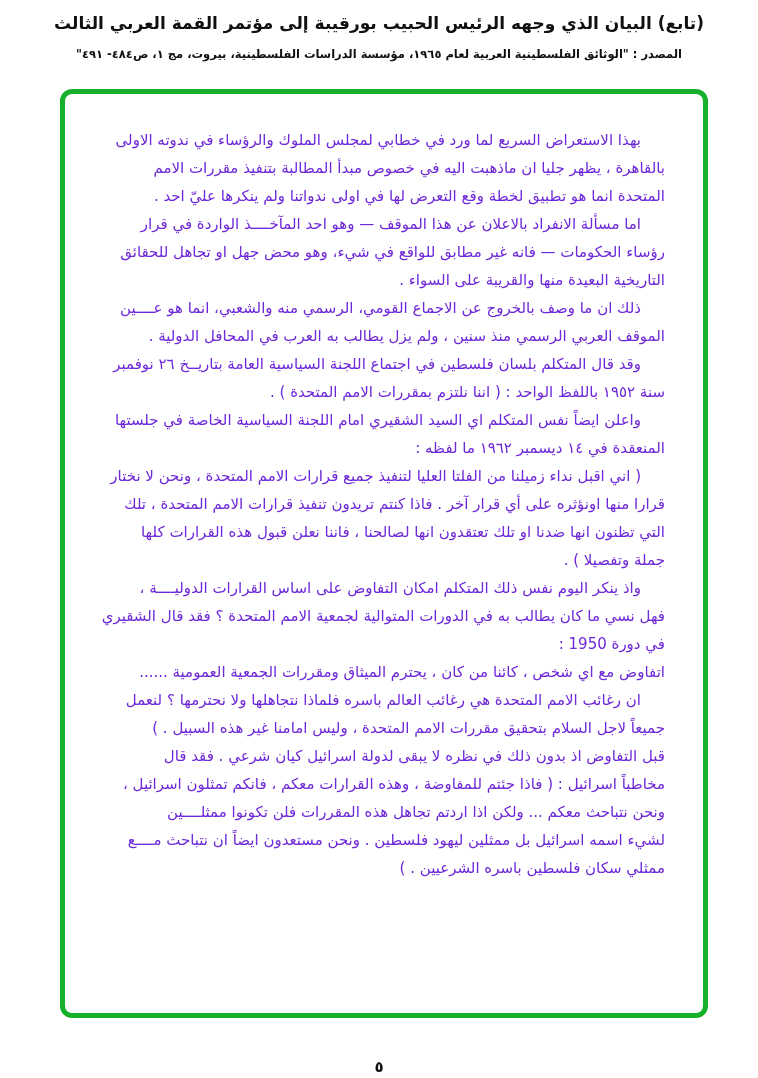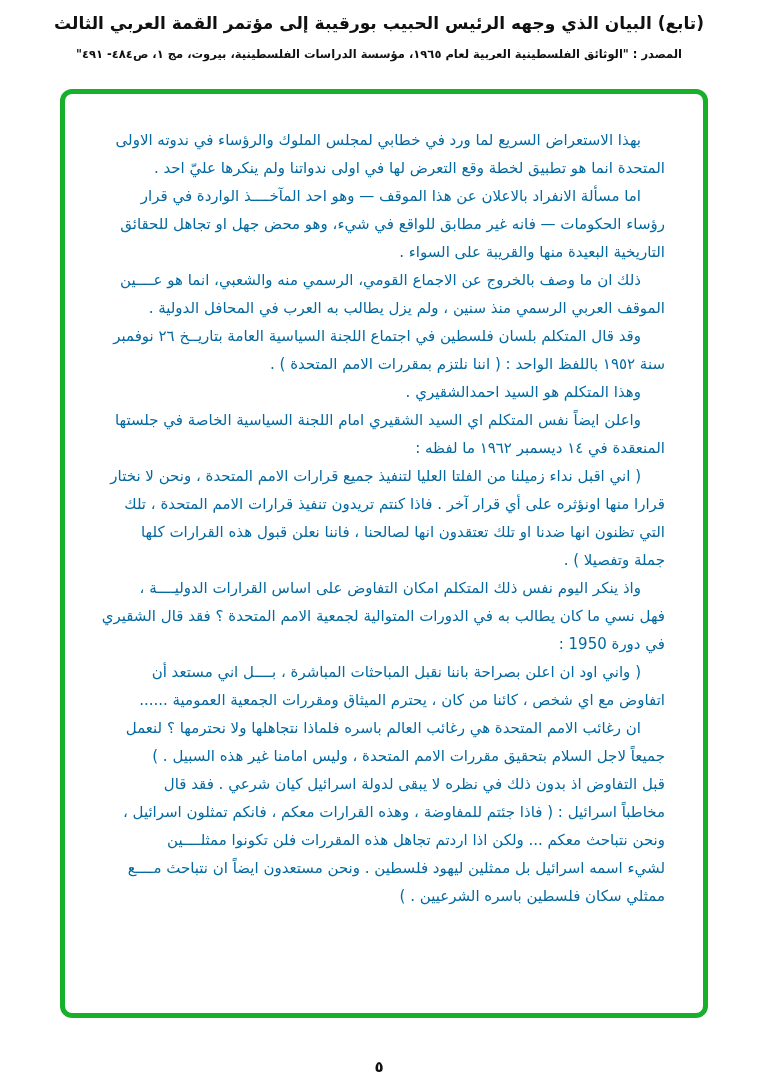--- a/index.html
+++ b/index.html
@@ -56,21 +56,21 @@
     width: 566px;
     direction: rtl;
   }
   .text-line {
     height: 28px;
     line-height: 28px;
     font-size: 15px;
     white-space: nowrap;
     text-align: right;
     direction: rtl;
-    color: #0369a1;
+    color: #6d28d9;
   }
   .text-line.indent {
     padding-right: 24px;
   }
   .page-number {
     position: absolute;
     top: 1058px;
     left: 0;
     width: 758px;
     text-align: center;
@@ -83,39 +83,38 @@
 <body>
 
 <div class="header-title">(تابع) البيان الذي وجهه الرئيس الحبيب بورقيبة إلى مؤتمر القمة العربي الثالث</div>
 
 <div class="header-source">المصدر : "الوثائق الفلسطينية العربية لعام ١٩٦٥، مؤسسة الدراسات الفلسطينية، بيروت، مج ١، ص٤٨٤- ٤٩١"</div>
 
 <div class="document-frame" style="border-color: rgb(23, 176, 43);"></div>
 
 <div class="text-block">
     <div class="text-line indent">بهذا الاستعراض السريع لما ورد في خطابي لمجلس الملوك والرؤساء في ندوته الاولى</div>
+    <div class="text-line">بالقاهرة ، يظهر جليا ان ماذهبت اليه في خصوص مبدأ المطالبة بتنفيذ مقررات الامم</div>
     <div class="text-line">المتحدة انما هو تطبيق لخطة وقع التعرض لها في اولى ندواتنا ولم ينكرها عليّ احد .</div>
     <div class="text-line indent">اما مسألة الانفراد بالاعلان عن هذا الموقف — وهو احد المآخــــذ الواردة في قرار</div>
     <div class="text-line">رؤساء الحكومات — فانه غير مطابق للواقع في شيء، وهو محض جهل او تجاهل للحقائق</div>
     <div class="text-line">التاريخية البعيدة منها والقريبة على السواء .</div>
     <div class="text-line indent">ذلك ان ما وصف بالخروج عن الاجماع القومي، الرسمي منه والشعبي، انما هو عــــين</div>
     <div class="text-line">الموقف العربي الرسمي منذ سنين ، ولم يزل يطالب به العرب في المحافل الدولية .</div>
     <div class="text-line indent">وقد قال المتكلم بلسان فلسطين في اجتماع اللجنة السياسية العامة بتاريــخ ٢٦ نوفمبر</div>
     <div class="text-line">سنة ١٩٥٢ باللفظ الواحد : ( اننا نلتزم بمقررات الامم المتحدة ) .</div>
-    <div class="text-line indent">وهذا المتكلم هو السيد احمدالشقيري .</div>
     <div class="text-line indent">واعلن ايضاً نفس المتكلم اي السيد الشقيري امام اللجنة السياسية الخاصة في جلستها</div>
     <div class="text-line">المنعقدة في ١٤ ديسمبر ١٩٦٢ ما لفظه :</div>
     <div class="text-line indent">( اني اقبل نداء زميلنا من الفلتا العليا لتنفيذ جميع قرارات الامم المتحدة ، ونحن لا نختار</div>
     <div class="text-line">قرارا منها اونؤثره على أي قرار آخر . فاذا كنتم تريدون تنفيذ قرارات الامم المتحدة ، تلك</div>
     <div class="text-line">التي تظنون انها ضدنا او تلك تعتقدون انها لصالحنا ، فاننا نعلن قبول هذه القرارات كلها</div>
     <div class="text-line">جملة وتفصيلا ) .</div>
     <div class="text-line indent">واذ ينكر اليوم نفس ذلك المتكلم امكان التفاوض على اساس القرارات الدوليــــة ،</div>
     <div class="text-line">فهل نسي ما كان يطالب به في الدورات المتوالية لجمعية الامم المتحدة ؟ فقد قال الشقيري</div>
     <div class="text-line">في دورة 1950 :</div>
-    <div class="text-line indent">( واني اود ان اعلن بصراحة باننا نقبل المباحثات المباشرة ، بــــل اني مستعد أن</div>
     <div class="text-line">اتفاوض مع اي شخص ، كائنا من كان ، يحترم الميثاق ومقررات الجمعية العمومية ......</div>
     <div class="text-line indent">ان رغائب الامم المتحدة هي رغائب العالم باسره فلماذا نتجاهلها ولا نحترمها ؟ لنعمل</div>
     <div class="text-line">جميعاً لاجل السلام بتحقيق مقررات الامم المتحدة ، وليس امامنا غير هذه السبيل . )</div>
     <div class="text-line">قبل التفاوض اذ بدون ذلك في نظره لا يبقى لدولة اسرائيل كيان شرعي . فقد قال</div>
     <div class="text-line">مخاطباً اسرائيل : ( فاذا جئتم للمفاوضة ، وهذه القرارات معكم ، فانكم تمثلون اسرائيل ،</div>
     <div class="text-line">ونحن نتباحث معكم ... ولكن اذا اردتم تجاهل هذه المقررات فلن تكونوا ممثلــــين</div>
     <div class="text-line">لشيء اسمه اسرائيل بل ممثلين ليهود فلسطين . ونحن مستعدون ايضاً ان نتباحث مــــع</div>
     <div class="text-line">ممثلي سكان فلسطين باسره الشرعيين . )</div>
   </div>
 

